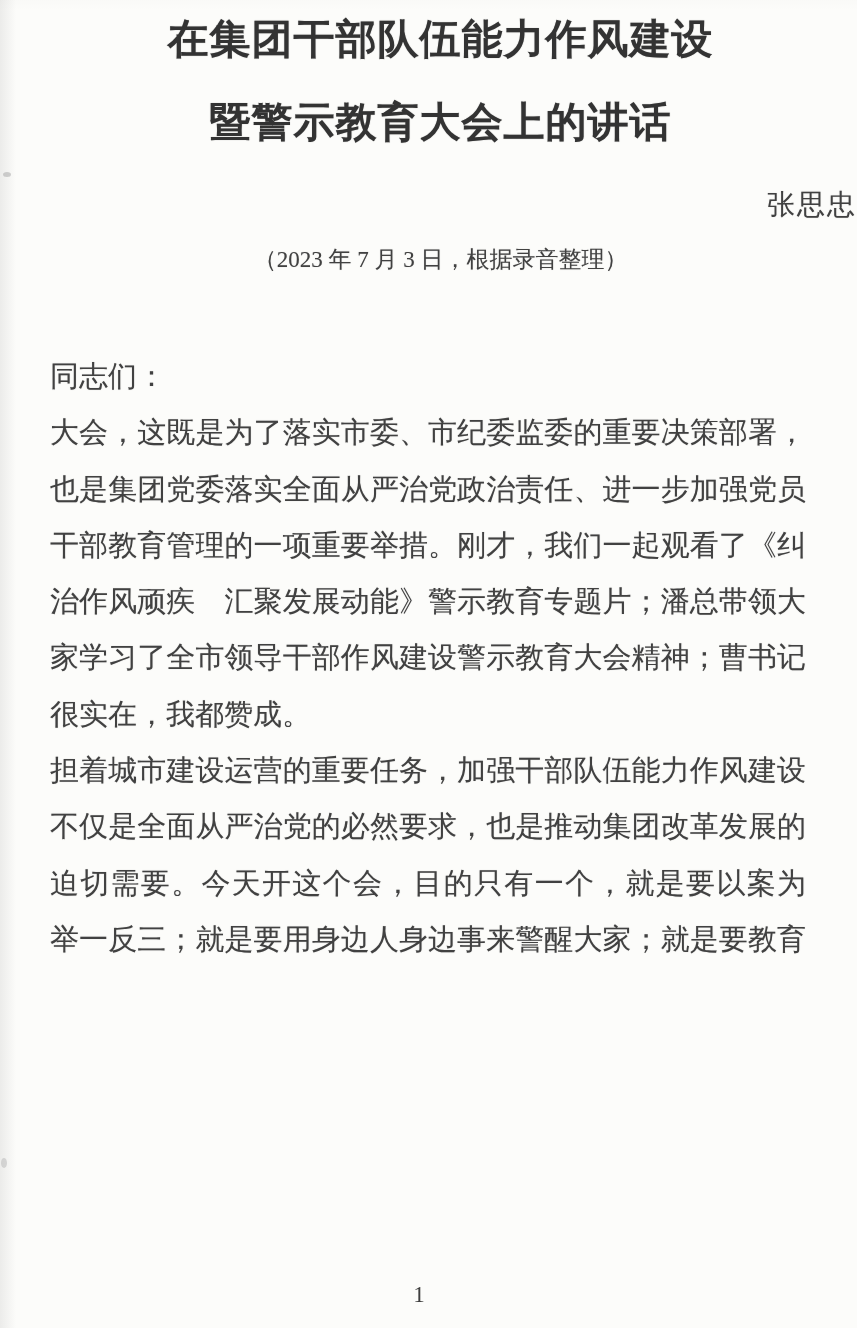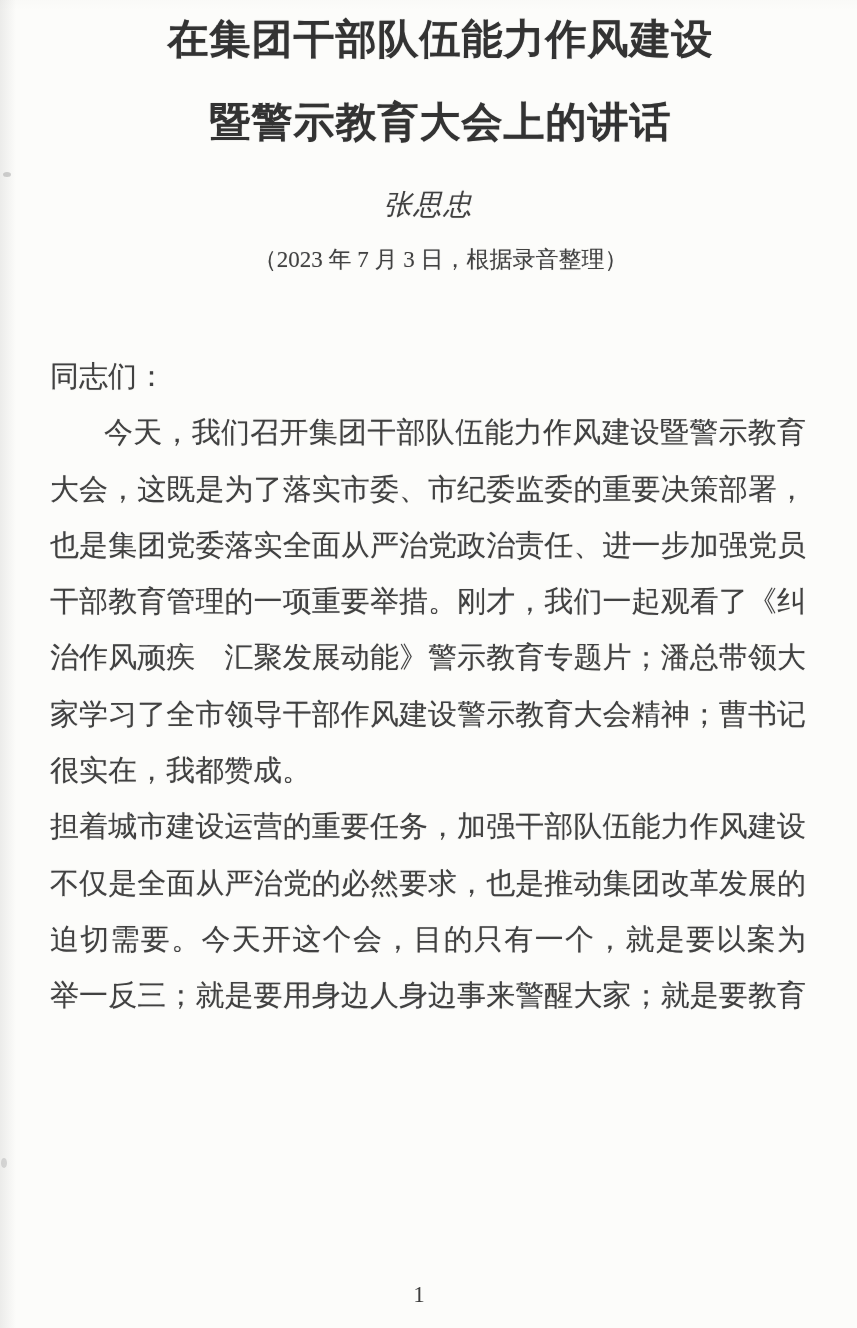--- a/index.html
+++ b/index.html
@@ -37,26 +37,25 @@
     white-space: nowrap;
   }
   .title-1 { top: 12px; }
   .title-2 { top: 95px; }
 
   .author {
     position: absolute;
     top: 186px;
     left: 0;
     width: 100%;
-    text-align: center;
+    text-align: right;
     font-size: 28px;
     letter-spacing: 2px;
     color: var(--ink, #414141);
     text-shadow: 0 0 1px rgba(90,90,90,0.35);
-    font-style: italic;
   }
 
   .dateline {
     position: absolute;
     top: 244px;
     left: 12px;
     width: 100%;
     text-align: center;
     font-size: 23px;
     color: var(--ink, #414141);
@@ -108,21 +107,20 @@
 
   <div class="title title-1">在集团干部队伍能力作风建设</div>
   <div class="title title-2">暨警示教育大会上的讲话</div>
 
   <div class="author">张思忠</div>
   <div class="dateline">（2023 年 7 月 3 日，根据录音整理）</div>
 
   <div class="body-block">
     <div class="ln">同志们：</div>
 
-    <div class="ln just first">今天，我们召开集团干部队伍能力作风建设暨警示教育</div>
     <div class="ln just">大会，这既是为了落实市委、市纪委监委的重要决策部署，</div>
     <div class="ln just">也是集团党委落实全面从严治党政治责任、进一步加强党员</div>
     <div class="ln just">干部教育管理的一项重要举措。刚才，我们一起观看了《纠</div>
     <div class="ln just">治作风顽疾　汇聚发展动能》警示教育专题片；潘总带领大</div>
     <div class="ln just">家学习了全市领导干部作风建设警示教育大会精神；曹书记</div>
     <div class="ln">很实在，我都赞成。</div>
 
     <div class="ln just">担着城市建设运营的重要任务，加强干部队伍能力作风建设</div>
     <div class="ln just">不仅是全面从严治党的必然要求，也是推动集团改革发展的</div>
     <div class="ln just">迫切需要。今天开这个会，目的只有一个，就是要以案为鉴，</div>

